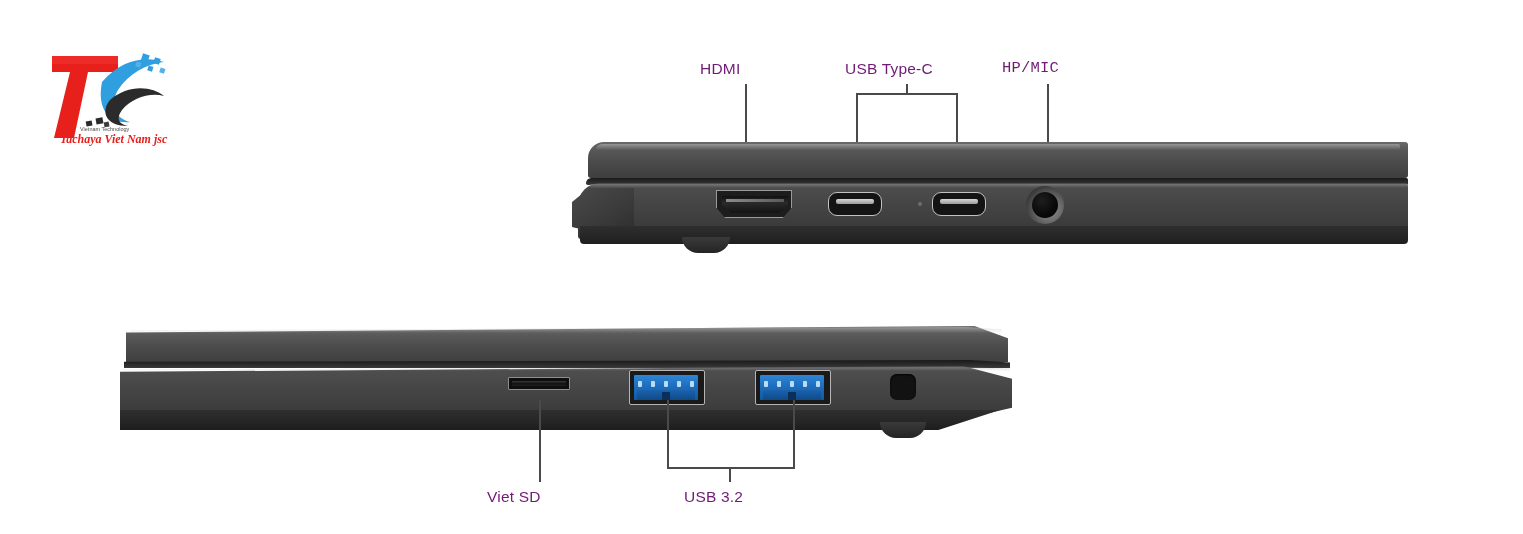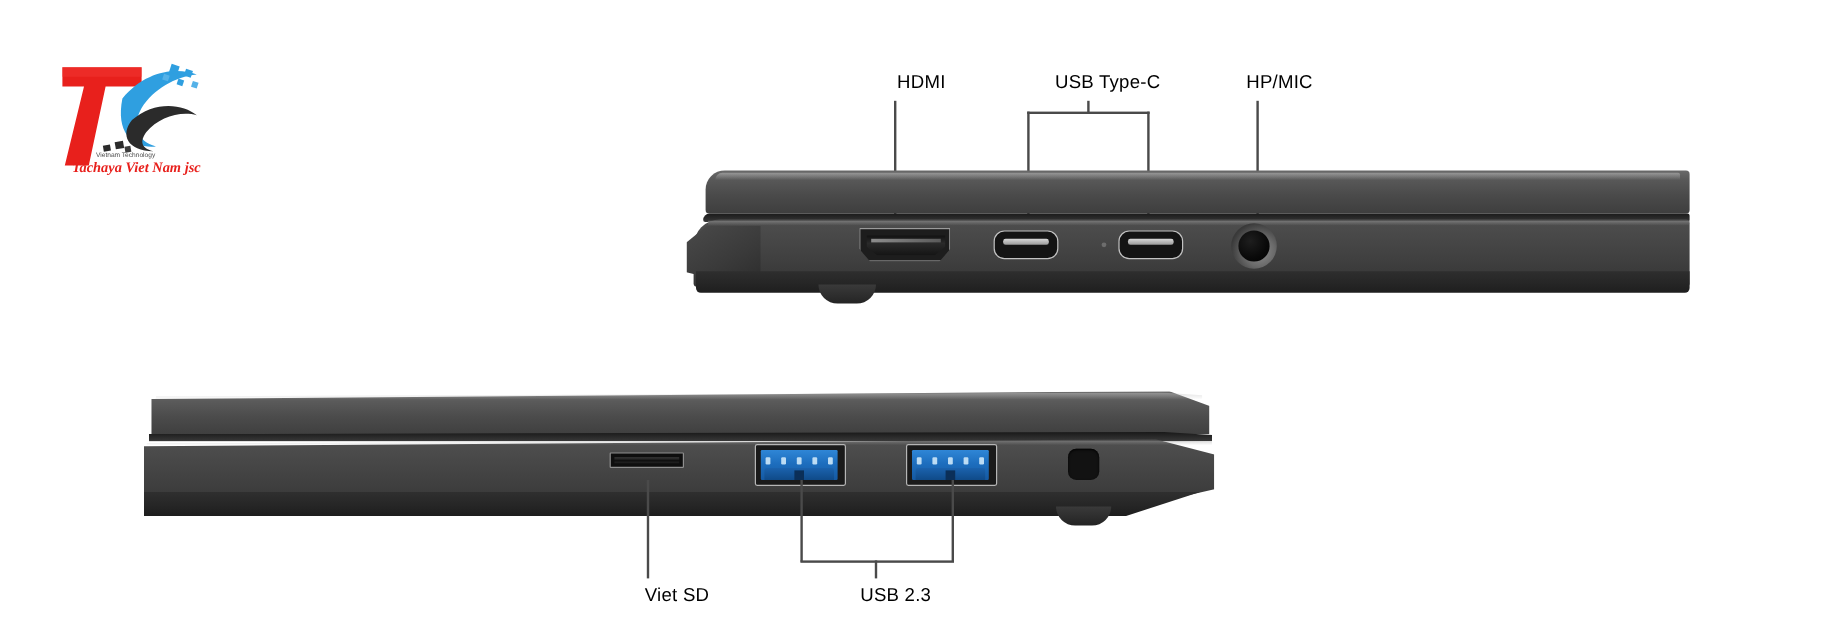--- a/index.html
+++ b/index.html
@@ -12,25 +12,25 @@
   }
   .stage{position:absolute;left:0;top:0;width:1523px;height:534px;}
   .abs{position:absolute;}
 
   
   #logo{left:44px;top:42px;width:140px;height:108px;}
   #logo svg{display:block;}
 
   
   .calloutLabel{
-    color:#000000;
+    color:#701a75;
     font-size:15.5px;
     letter-spacing:.2px;
     white-space:nowrap;
-    text-align:right;
+    text-align:left;
     line-height:1;
   }
   
   .vline{background:#4a4a4a;width:1.6px;}
   .hline{background:#4a4a4a;height:1.6px;}
 
   
   #topLaptop{left:570px;top:142px;width:838px;height:112px;}
 
   
@@ -227,21 +227,21 @@
 
       <text id="logoSub" x="36" y="89" font-family="Liberation Sans, sans-serif" font-size="5.5" fill="#4a4a4a">Vietnam Technology</text>
       <text id="logoTag" x="16" y="101" font-family="Liberation Serif, serif" font-size="12" font-style="italic" font-weight="bold" fill="#e8201c">Tachaya Viet Nam jsc</text>
     </svg>
   </div>
 
   <div class="abs calloutLabel" style="left:700px;top:61px;width:88px;">HDMI</div>
 
   <div class="abs calloutLabel" style="left:845px;top:61px;width:122px;">USB Type-C</div>
 
-  <div class="abs calloutLabel" style="left:1002px;top:61px;width:92px;">HP/MIC</div>
+  <div class="abs calloutLabel" style="left:1002px;top:61px;width:92px;font-family:Liberation Mono, monospace;">HP/MIC</div>
 
   <div class="abs vline" style="left:745px;top:84px;height:113px;"></div>
 
   <div class="abs vline" style="left:906px;top:84px;height:10px;"></div>
   <div class="abs hline" style="left:856px;top:93px;width:102px;"></div>
   <div class="abs vline" style="left:856px;top:93px;height:104px;"></div>
   <div class="abs vline" style="left:956px;top:93px;height:104px;"></div>
 
   <div class="abs vline" style="left:1047px;top:84px;height:113px;"></div>
 
@@ -328,15 +328,15 @@
 
   <div class="abs vline" style="left:539px;top:400px;height:82px;"></div>
 
   <div class="abs vline" style="left:667px;top:400px;height:68px;"></div>
   <div class="abs vline" style="left:793px;top:400px;height:68px;"></div>
   <div class="abs hline" style="left:667px;top:467px;width:128px;"></div>
   <div class="abs vline" style="left:729px;top:467px;height:15px;"></div>
 
   <div class="abs calloutLabel" style="left:487px;top:489px;width:104px;">Viet SD</div>
 
-  <div class="abs calloutLabel" style="left:684px;top:489px;width:92px;">USB 2.3</div>
+  <div class="abs calloutLabel" style="left:684px;top:489px;width:92px;">USB 3.2</div>
 
 </div>
 
 </body></html>

